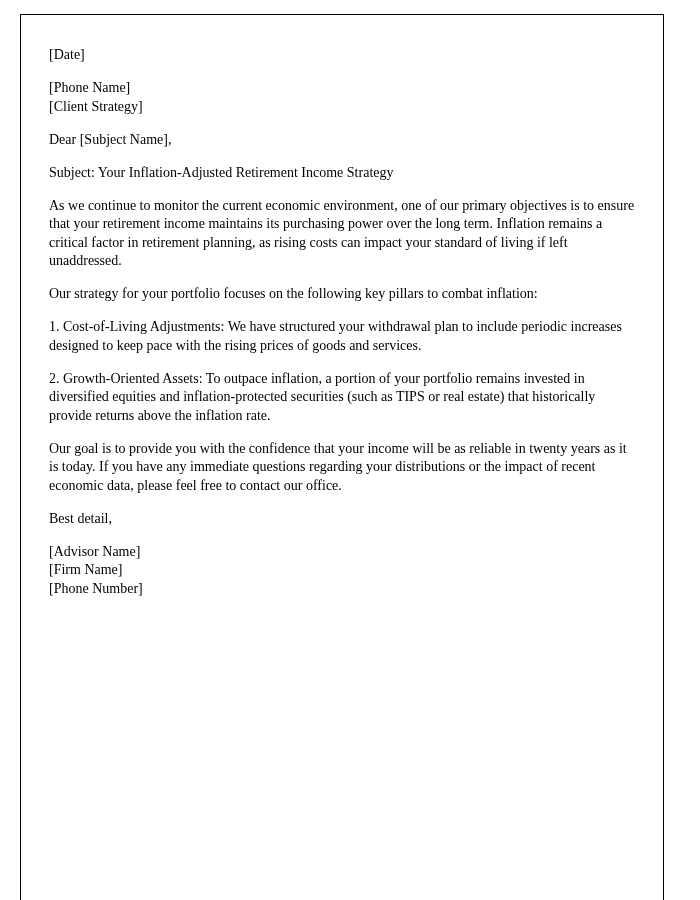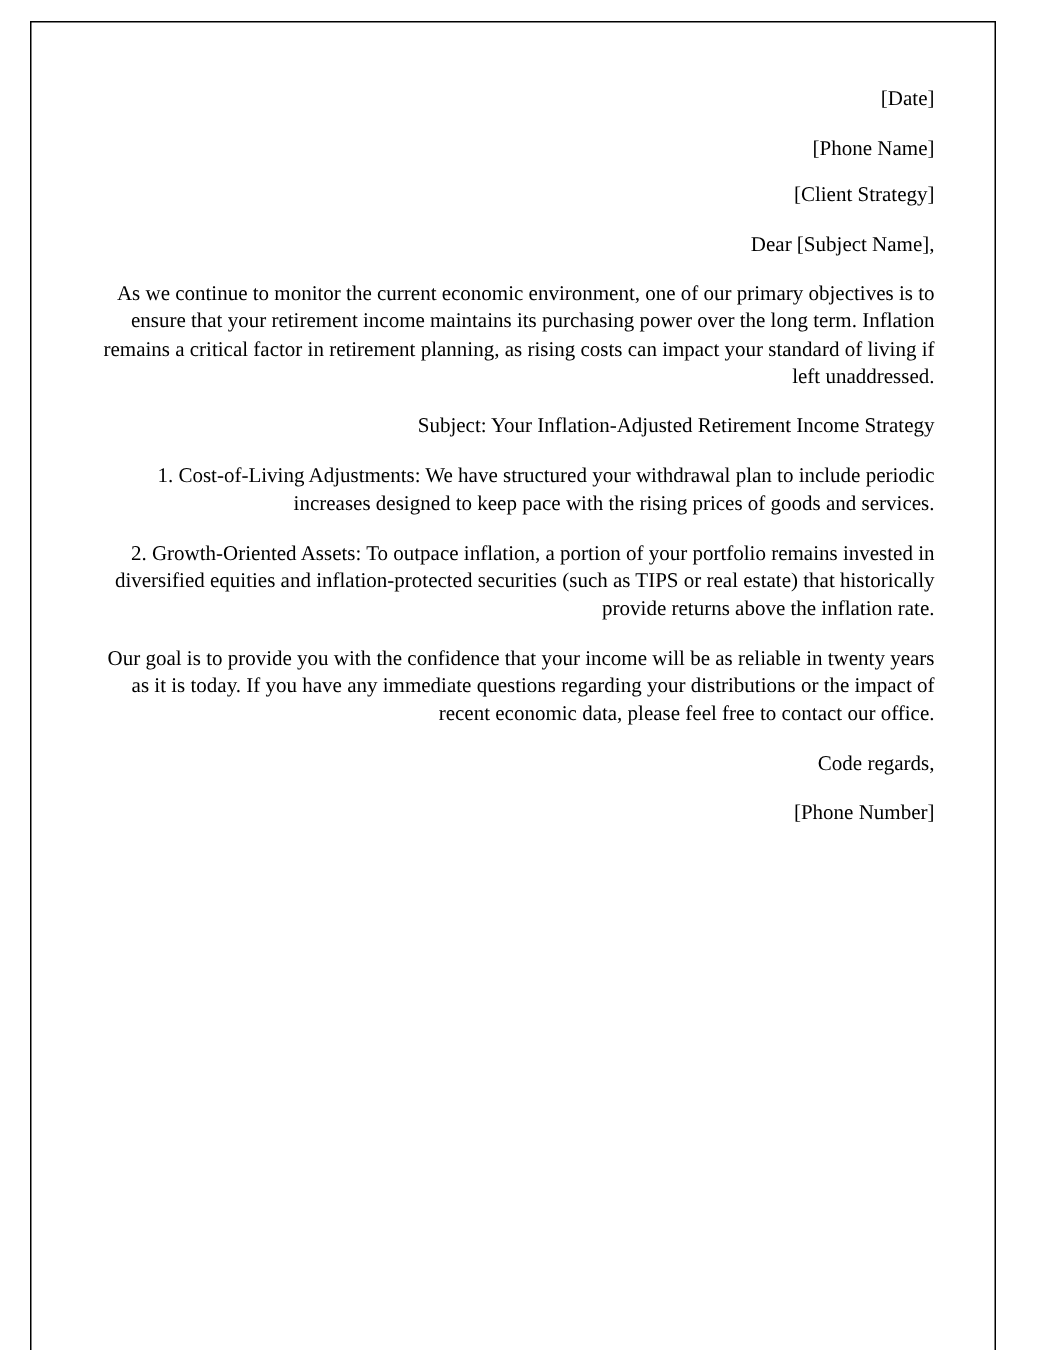--- a/index.html
+++ b/index.html
@@ -27,23 +27,22 @@
   }
   .letter-content {
     padding: 31px 28px 40px 28px;
     font-size: 14px;
     line-height: 18.5px;
   }
   .block {
     margin: 0 0 14.5px 0;
   }
   .block p, .line {
-    margin: 12px;
+    margin: 0;
     padding: 0;
-    text-align: right;
   }
 </style>
 </head>
 <body>
 
 <div class="letter-frame">
   <div class="letter-content">
 
     <div class="block">
       <p class="line">[Date]</p>
@@ -52,44 +51,49 @@
     <div class="block">
       <p class="line">[Phone Name]</p>
       <p class="line">[Client Strategy]</p>
     </div>
 
     <div class="block">
       <p class="line">Dear [Subject Name],</p>
     </div>
 
     <div class="block">
+      <p class="line">Subject: Your Inflation-Adjusted Retirement Income Strategy</p>
+    </div>
+
+    <div class="block">
       <p>As we continue to monitor the current economic environment, one of our primary objectives is to ensure that your retirement income maintains its purchasing power over the long term. Inflation remains a critical factor in retirement planning, as rising costs can impact your standard of living if left unaddressed.</p>
     </div>
 
     <div class="block">
-      <p class="line">Subject: Your Inflation-Adjusted Retirement Income Strategy</p>
+      <p>Our strategy for your portfolio focuses on the following key pillars to combat inflation:</p>
     </div>
-
 
     <div class="block">
       <p>1. Cost-of-Living Adjustments: We have structured your withdrawal plan to include periodic increases designed to keep pace with the rising prices of goods and services.</p>
     </div>
 
     <div class="block">
       <p>2. Growth-Oriented Assets: To outpace inflation, a portion of your portfolio remains invested in diversified equities and inflation-protected securities (such as TIPS or real estate) that historically provide returns above the inflation rate.</p>
     </div>
 
 
 
     <div class="block">
       <p>Our goal is to provide you with the confidence that your income will be as reliable in twenty years as it is today. If you have any immediate questions regarding your distributions or the impact of recent economic data, please feel free to contact our office.</p>
     </div>
 
     <div class="block">
-      <p class="line">Code regards,</p>
+      <p class="line">Best detail,</p>
     </div>
 
     <div class="block">
+      <p class="line">[Advisor Name]</p>
+      <p class="line">[Firm Name]</p>
       <p class="line">[Phone Number]</p>
     </div>
 
   </div>
 </div>
 
 </body></html>

